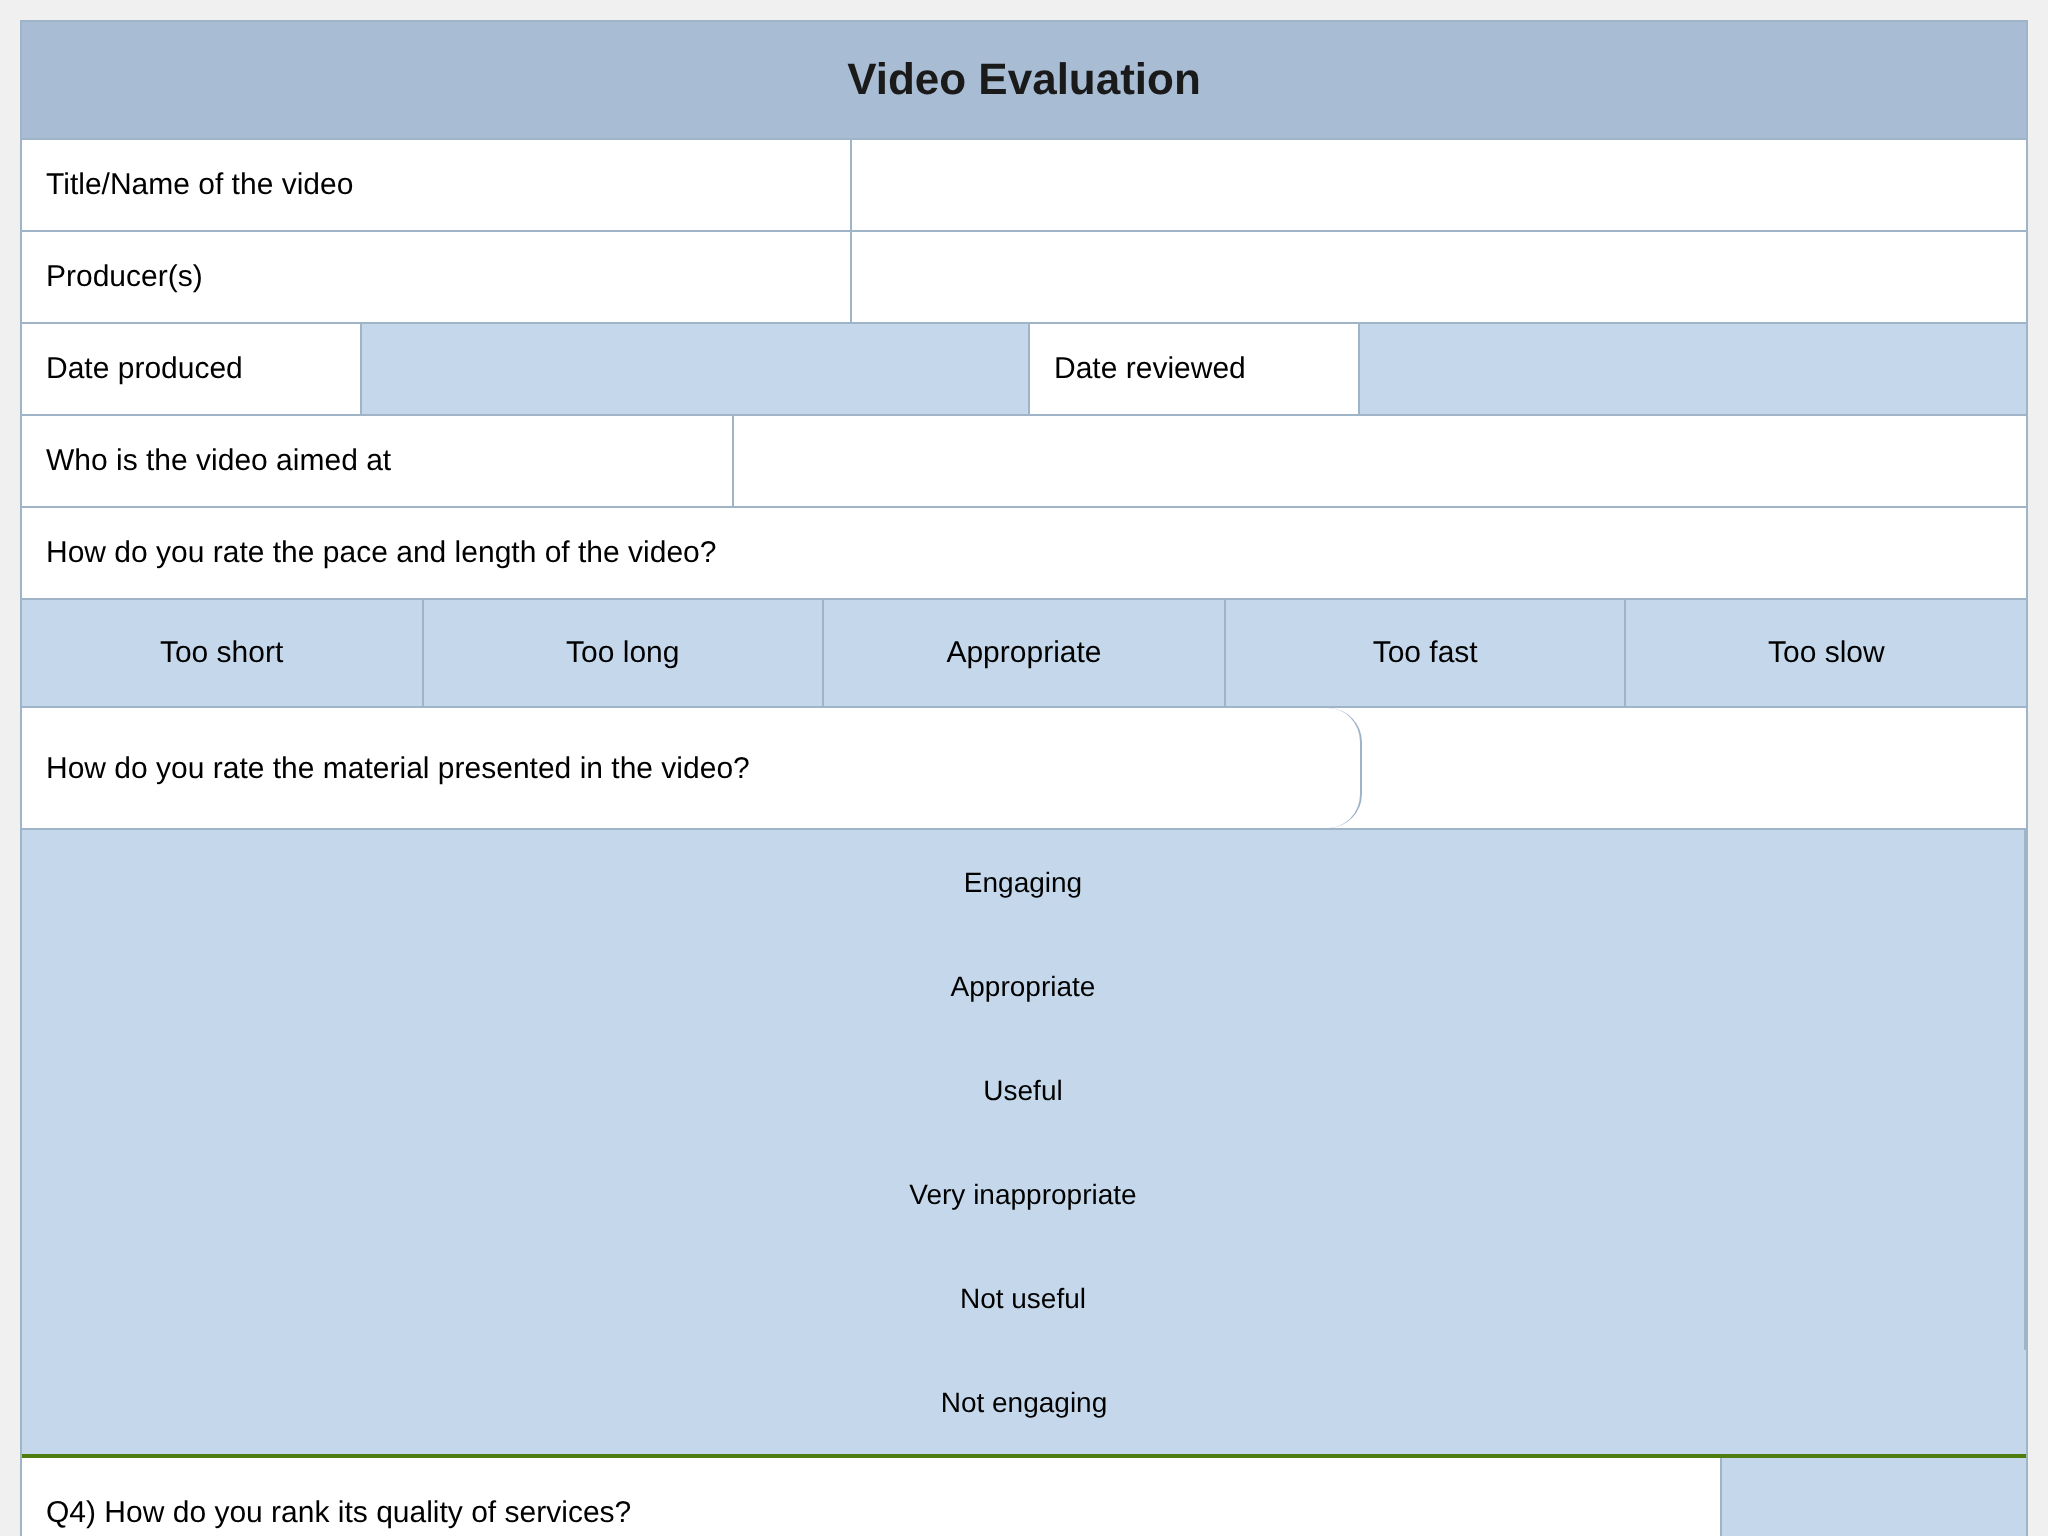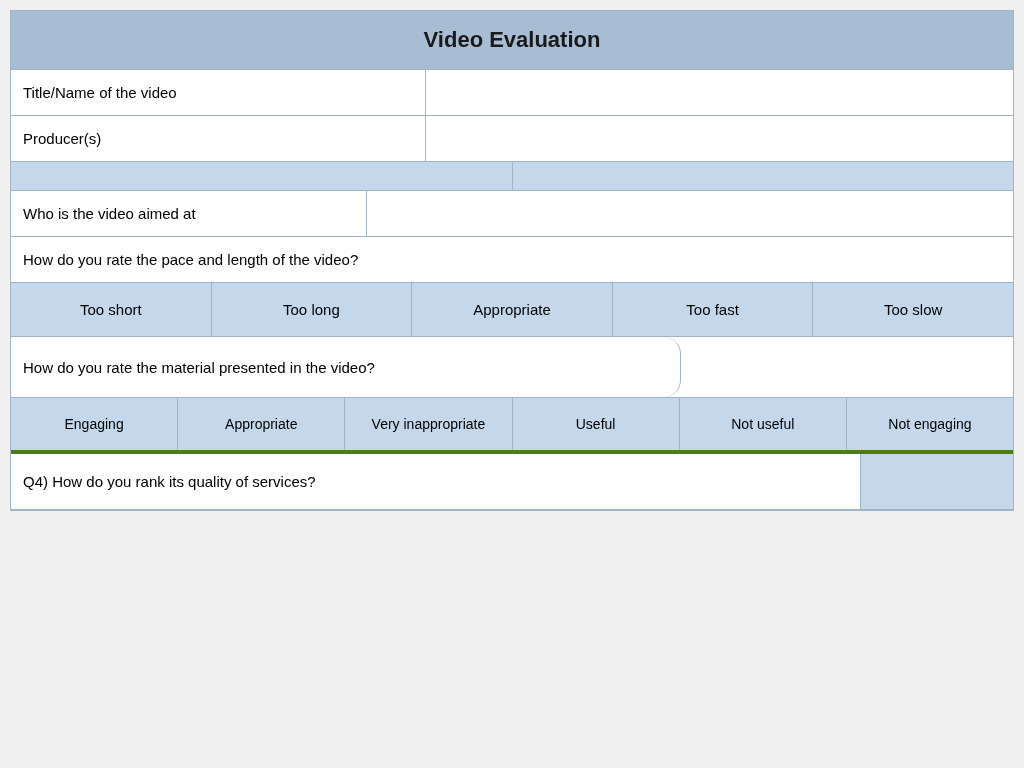--- a/index.html
+++ b/index.html
@@ -162,21 +162,22 @@
 
     .row-material .cell-value {
       flex: 1;
       background: #fff;
       min-height: 60px;
     }
 
     
     .row-material-options {
       display: flex;
-      border-bottom: 4px solid #4d7c0f;
+      border-bottom: 2px solid #4d7c0f;
+      flex-direction: column;
     }
 
     .material-option-cell {
       flex: 1;
       background: #c5d8eb;
       padding: 18px 6px;
       text-align: center;
       border-right: 1px solid #a0b4c8;
       display: flex;
       align-items: center;
@@ -223,21 +224,23 @@
       <div class="cell cell-label">Title/Name of the video</div>
       <div class="cell cell-value"></div>
     </div>
 
     <div class="row row-producer">
       <div class="cell cell-label">Producer(s)</div>
       <div class="cell cell-value"></div>
     </div>
 
     <div class="row row-date">
+      <div class="cell date-produced-label">Date produced</div>
       <div class="cell date-produced-value"></div>
+      <div class="cell date-reviewed-label">Date reviewed</div>
       <div class="cell date-reviewed-value"></div>
     </div>
 
     <div class="row row-aimed">
       <div class="cell cell-label">Who is the video aimed at</div>
       <div class="cell cell-value"></div>
     </div>
 
     <div class="row row-section-header">
       <div class="cell" style="width:100%; border-right:none;">How do you rate the pace and length of the video?</div>
@@ -252,22 +255,22 @@
     </div>
 
     <div class="row-material">
       <div class="cell cell-label">How do you rate the material presented in the video?</div>
       <div class="cell cell-value"></div>
     </div>
 
     <div class="row-material-options">
       <div class="material-option-cell">Engaging</div>
       <div class="material-option-cell">Appropriate</div>
+      <div class="material-option-cell">Useful</div>
       <div class="material-option-cell">Very inappropriate</div>
-      <div class="material-option-cell">Useful</div>
       <div class="material-option-cell">Not useful</div>
       <div class="material-option-cell">Not engaging</div>
     </div>
 
     <div class="row-q4">
       <div class="cell cell-label">Q4) How do you rank its quality of services?</div>
       <div class="cell cell-value"></div>
     </div>
 
   </div>

